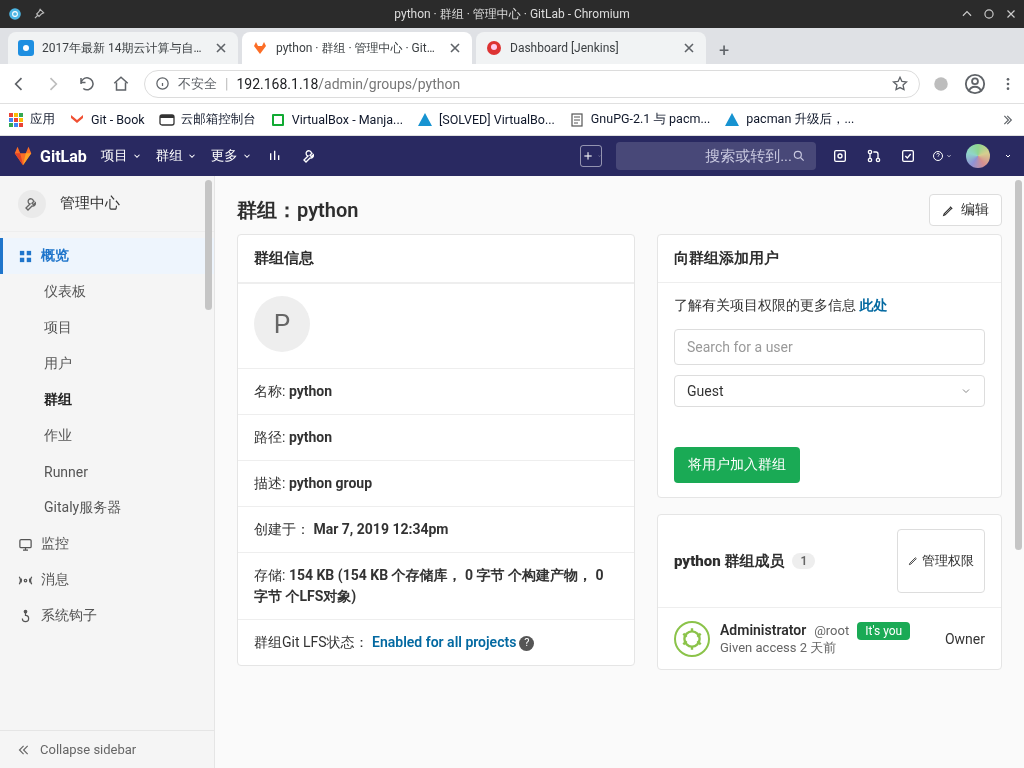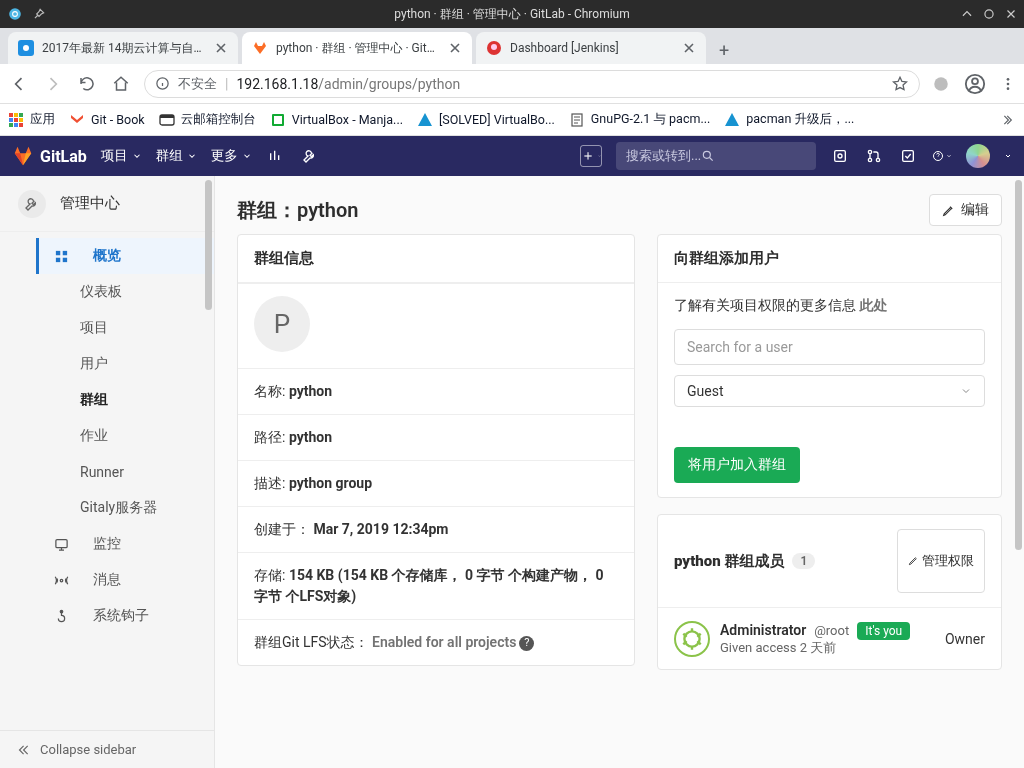--- a/index.html
+++ b/index.html
@@ -33,34 +33,34 @@
 
 .bookmarks-row { height: 32px; background: #fff; border-bottom: 1px solid #e0e0e0; display: flex; align-items: center; padding: 0 8px; gap: 14px; font-size: 12.5px; color: #0f172a; overflow: hidden; }
 .bm-item { display: flex; align-items: center; gap: 6px; white-space: nowrap; }
 .bm-icon { width: 16px; height: 16px; flex: none; }
 
 
 .gl-nav { height: 40px; background: #292961; display: flex; align-items: center; color: #fff; padding: 0 12px; gap: 14px; font-size: 14px; }
 .gl-logo { font-weight: bold; display: flex; align-items: center; gap: 6px; font-size: 16px;}
 .gl-drop { display: flex; align-items: center; gap: 4px; font-size: 13.5px; }
 .gl-spacer { flex: 1; }
-.gl-search { background: rgba(255,255,255,.15); border-radius: 4px; height: 28px; width: 200px; display: flex; align-items: center; padding: 0 10px; color: #c9c9e0; justify-content: flex-start; font-size: 13px;}
+.gl-search { background: rgba(255,255,255,.15); border-radius: 4px; height: 28px; width: 200px; display: flex; align-items: center; padding: 0 10px; color: #c9c9e0; justify-content: flex-end; font-size: 15px;}
 .gl-rbtn { width: 20px; height: 20px; display: flex; align-items: center; justify-content: center; }
 .gl-avatar { width: 24px; height: 24px; border-radius: 50%; background: conic-gradient(#8fd68f,#d6ce8f,#d68f8f,#8f92d6,#8fd6c9,#8fd68f); }
 .plus-box { width: 22px; height: 22px; border: 1px solid rgba(255,255,255,.5); border-radius: 3px; display: flex; align-items: center; justify-content: center; font-size: 14px; }
 
 
 .gl-main { display: flex; height: 592px; background: #fafafa; }
 
 
 .gl-sidebar { width: 215px; background: #f5f5f5; border-right: 1px solid #e5e5e5; display: flex; flex-direction: column; position: relative;}
 .sb-header { height: 56px; display: flex; align-items: center; padding: 0 18px; gap: 14px; font-size: 15px; color: #333; border-bottom: 1px solid #eee; }
 .sb-gear { width: 28px; height: 28px; border-radius: 50%; background: #eaeaea; display: flex; align-items: center; justify-content: center; }
 .sb-list { padding: 6px 0; flex:1; overflow:auto;}
-.sb-item { height: 36px; display: flex; align-items: center; padding: 0 18px; gap: 24px; font-size: 14px; color: #555; cursor: pointer; margin-left: 36px; }
+.sb-item { height: 36px; display: flex; align-items: center; padding: 0 18px; gap: 8px; font-size: 14px; color: #555; cursor: pointer; }
 .sb-item.active { color: #1f75cb; font-weight: 600; border-left: 3px solid #1f75cb; background: #eef5fd; padding-left: 15px;}
 .sb-item.heavy { font-weight: 600; color: #222; }
 .sb-sub { padding-left: 44px !important; font-size: 14px; }
 .sb-collapse { border-top: 1px solid #e5e5e5; height: 38px; display: flex; align-items: center; padding: 0 16px; gap: 10px; font-size: 13px; color: #666; }
 .sb-scrollbar { position:absolute; right:2px; top:4px; width:7px; height:130px; background:#c5c5c5; border-radius:4px;}
 
 
 .gl-content { flex: 1; overflow: auto; padding: 18px 22px; position: relative;}
 .gl-content-scrollbar { position:absolute; right:2px; top:4px; width:7px; height:370px; background:#c5c5c5; border-radius:4px;}
 .page-head { display: flex; align-items: center; justify-content: space-between; margin-bottom: 8px; }
@@ -70,21 +70,21 @@
 .col-left { flex: 1; }
 .col-right { width: 345px; }
 
 .card { background: #fff; border: 1px solid #e5e5e5; border-radius: 4px; margin-bottom: 16px; }
 .card-hd { padding: 14px 16px; font-size: 15px; font-weight: 600; color: #2e2e2e; border-bottom: 1px solid #eee; }
 .card-hd.noborder { border-bottom: none; }
 .card-body { padding: 14px 16px; font-size: 14px; color: #333; }
 .info-row { padding: 12px 16px; border-top: 1px solid #eee; font-size: 14px; color: #333; line-height: 1.5;}
 .info-row:first-child { border-top: none; }
 .avatar-circle { width: 56px; height: 56px; border-radius: 50%; background: #eee; display: flex; align-items: center; justify-content: center; font-size: 26px; color: #666; margin-bottom: 4px;}
-.link { color: #737373; cursor: pointer; font-weight:600;}
+.link { color: #0369a1; cursor: pointer; font-weight:600;}
 .input { border: 1px solid #ddd; background: #fff; border-radius: 4px; height: 36px; width: 100%; padding: 0 12px; font-size: 14px; color: #333; }
 .input::placeholder { color: #999; }
 .select { border: 1px solid #ddd; background: #fff; border-radius: 4px; height: 32px; width: 100%; padding: 0 12px; font-size: 14px; color: #333; display: flex; align-items: center; justify-content: space-between; }
 .btn-green { background: #1aaa55; color: #fff; border: none; border-radius: 4px; padding: 9px 14px; font-size: 14px; }
 .btn-outline { border: 1px solid #ddd; background: #fff; border-radius: 4px; padding: 22px 10px; font-size: 13px; color: #2e2e2e;}
 .badge { background: #eee; color: #666; border-radius: 10px; padding: 1px 8px; font-size: 12px; }
 .badge-green { background: #1aaa55; color: #fff; border-radius: 4px; padding: 2px 8px; font-size: 12px; }
 .member-row { display: flex; align-items: center; gap: 10px; padding: 12px 16px; border-top: 1px solid #eee; }
 .member-avatar { width: 36px; height: 36px; border-radius: 50%; border: 2px solid #8bc34a; display:flex; align-items:center; justify-content:center; position: relative;}
 .member-avatar svg { width: 26px; height: 26px; }

